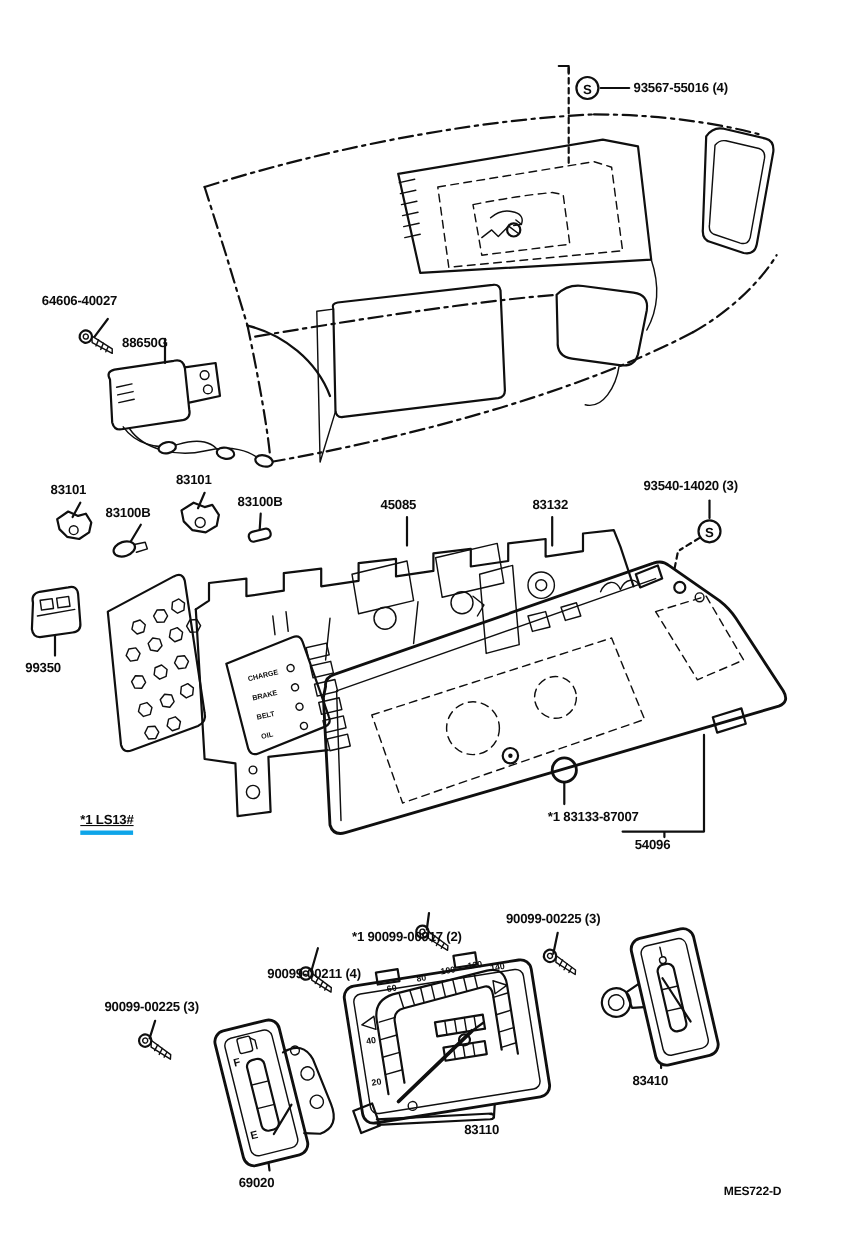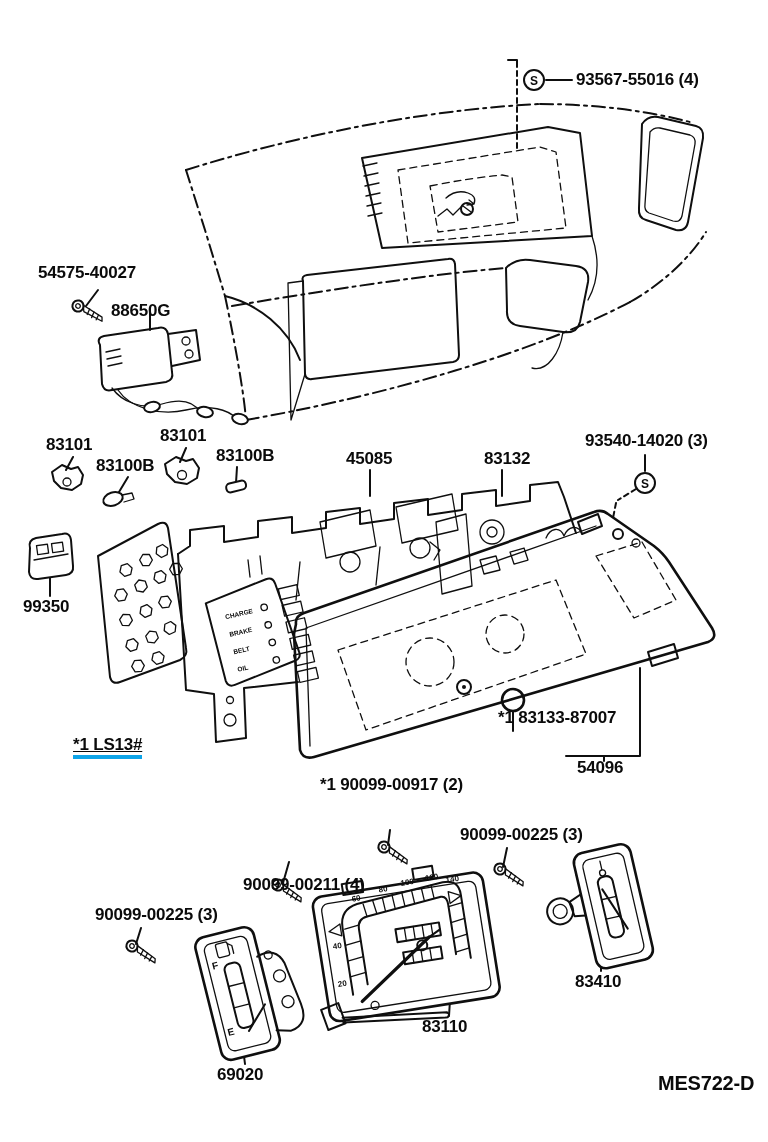--- a/index.html
+++ b/index.html
@@ -1,21 +1,21 @@
 <!DOCTYPE html>
 <html><head>
 <meta charset="utf-8">
 <style>
   html,body{margin:0;padding:0;background:#fff;}
   .stage{position:relative;width:768px;height:1142px;background:#ffffff;overflow:hidden;
          font-family:"Liberation Sans",sans-serif;}
   .stage svg{position:absolute;left:0;top:0;}
-  .lbl{position:absolute;font-weight:700;font-size:17px;line-height:18px;color:#0b0b0b;
+  .lbl{position:absolute;font-weight:700;font-size:12px;line-height:18px;color:#0b0b0b;
        letter-spacing:-0.2px;white-space:nowrap;}
-  .lbl.sm{font-size:20px;}
+  .lbl.sm{font-size:11px;}
   .u{border-bottom:4px solid #0ea5e9;padding-bottom:1px;text-decoration:underline;}
   
   .s3{stroke:#0f0f0f;stroke-width:2.6;fill:none;stroke-linecap:round;stroke-linejoin:round}
   .s2{stroke:#0f0f0f;stroke-width:2;fill:none;stroke-linecap:round;stroke-linejoin:round}
   .s1{stroke:#0f0f0f;stroke-width:1.3;fill:none;stroke-linecap:round;stroke-linejoin:round}
   .ph{stroke-dasharray:13 5 3 5}
   .dsh{stroke-dasharray:7 5}
   .dsh2{stroke-dasharray:5 4}
   .wfill{fill:#ffffff}
   text{font-family:"Liberation Sans",sans-serif;font-weight:700;fill:#0b0b0b;}
@@ -288,34 +288,34 @@
       <line x1="603" y1="898" x2="618" y2="898" class="s1"></line>
       <line x1="603" y1="918" x2="618" y2="918" class="s1"></line>
       <line x1="610" y1="860" x2="610" y2="869" class="s1"></line>
       <circle cx="610" cy="872" r="3" class="s1"></circle>
       <path class="s2" d="M622,932 L606,888"></path>
     </g>
   </g>
 </svg>
 
 <div class="lbl" style="left:576px;top:71px">93567-55016 (4)</div>
-<div class="lbl" style="left:38px;top:264px">54575-40027</div>
+<div class="lbl" style="left:38px;top:264px">64606-40027</div>
 <div class="lbl" style="left:111px;top:302px">88650G</div>
 <div class="lbl" style="left:46px;top:436px">83101</div>
 <div class="lbl" style="left:96px;top:457px">83100B</div>
 <div class="lbl" style="left:160px;top:427px">83101</div>
 <div class="lbl" style="left:216px;top:447px">83100B</div>
 <div class="lbl" style="left:346px;top:450px">45085</div>
 <div class="lbl" style="left:484px;top:450px">83132</div>
 <div class="lbl" style="left:585px;top:432px">93540-14020 (3)</div>
 <div class="lbl" style="left:23px;top:598px">99350</div>
 <div class="lbl u" style="left:73px;top:736px">*1 LS13#</div>
-<div class="lbl" style="left:498px;top:709px">*1 83133-87007</div>
+<div class="lbl" style="left:498px;top:733px">*1 83133-87007</div>
 <div class="lbl" style="left:577px;top:759px">54096</div>
-<div class="lbl" style="left:320px;top:776px">*1 90099-00917 (2)</div>
+<div class="lbl" style="left:320px;top:842px">*1 90099-00917 (2)</div>
 <div class="lbl" style="left:243px;top:876px">90099-00211 (4)</div>
 <div class="lbl" style="left:460px;top:826px">90099-00225 (3)</div>
 <div class="lbl" style="left:95px;top:906px">90099-00225 (3)</div>
 <div class="lbl" style="left:575px;top:973px">83410</div>
 <div class="lbl" style="left:422px;top:1018px">83110</div>
 <div class="lbl" style="left:217px;top:1066px">69020</div>
 <div class="lbl sm" style="left:658px;top:1074px">MES722-D</div>
 
 </div>
 

